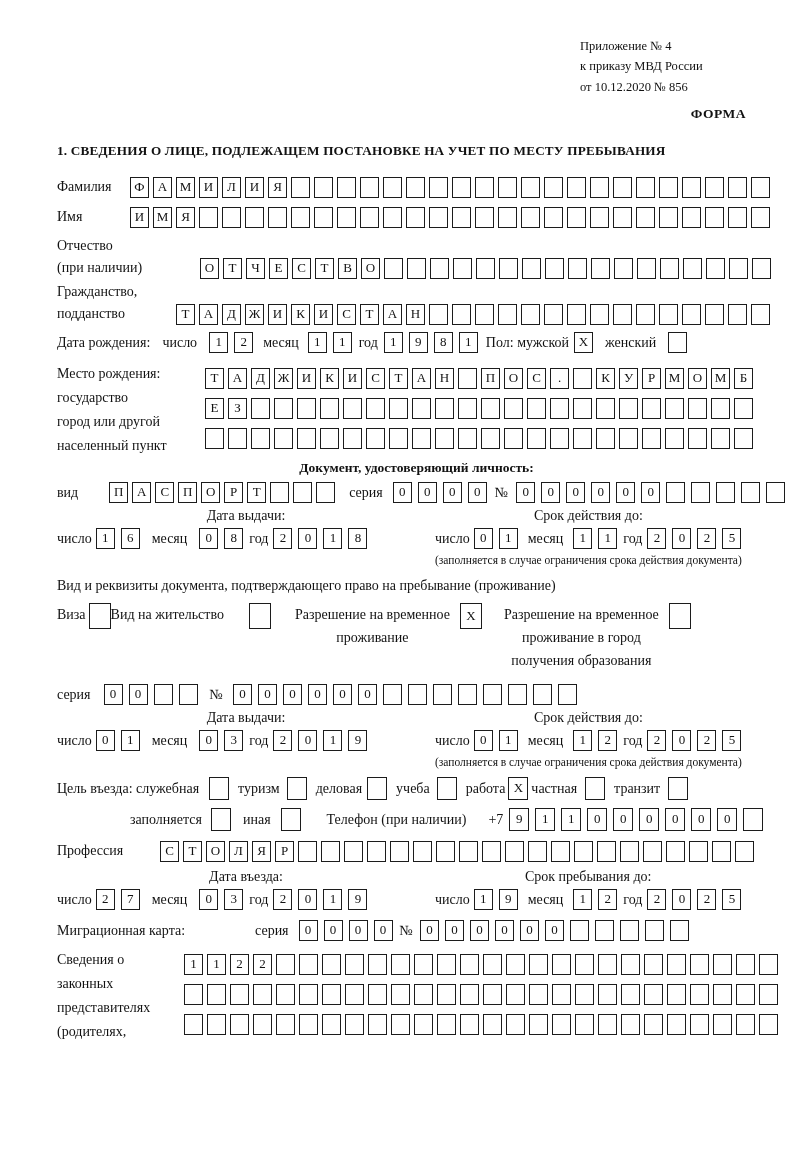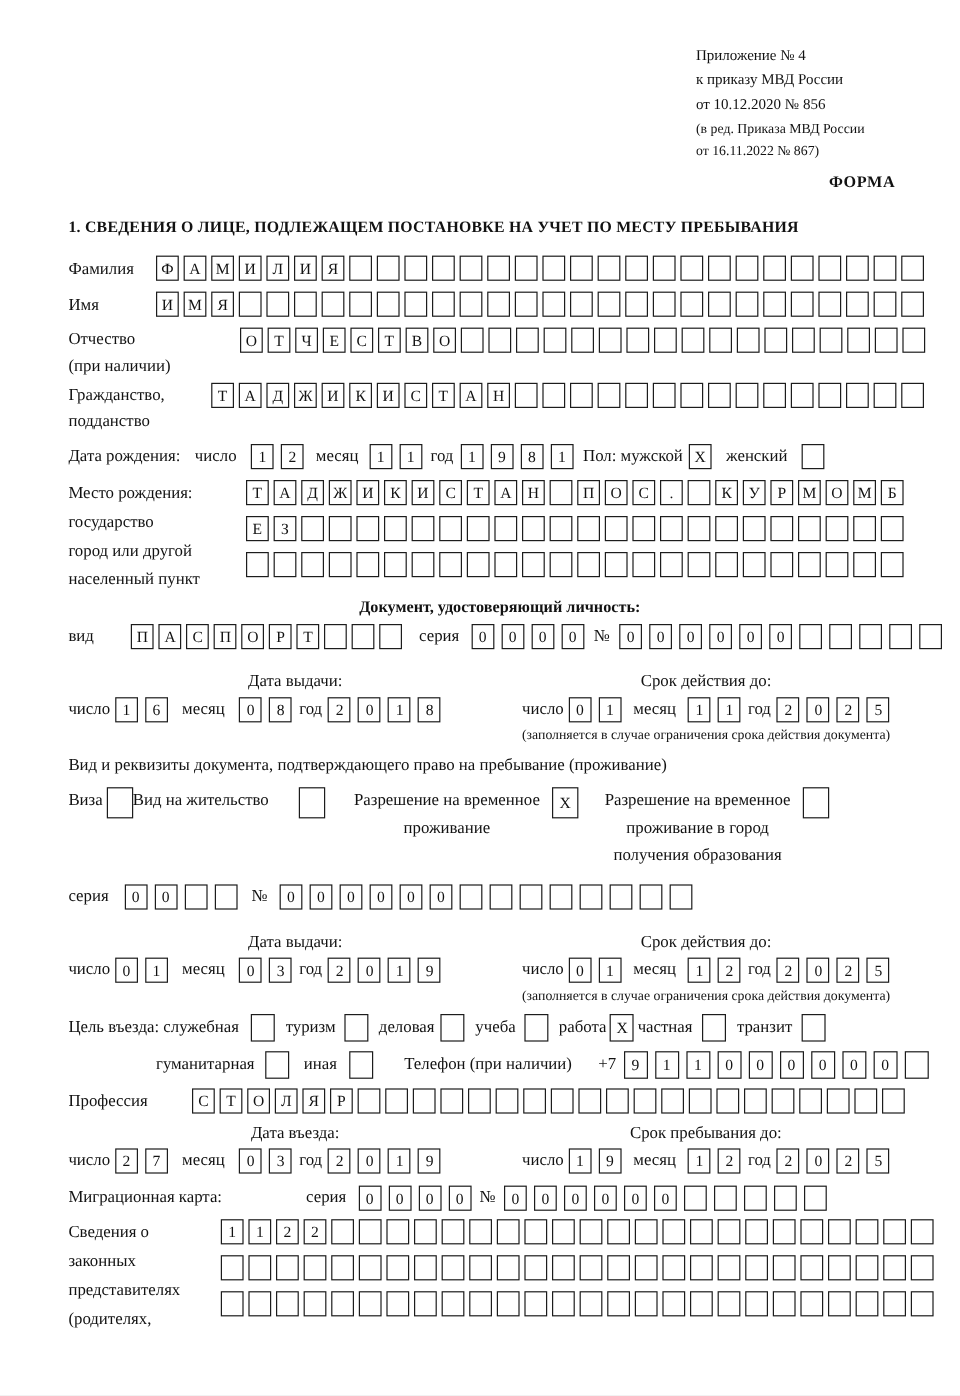--- a/index.html
+++ b/index.html
@@ -9,59 +9,55 @@
     font-family:"Liberation Serif", serif;
     padding:36px 24px 16px 57px; overflow:hidden; position:relative;
   }
   .appendix { margin-left:auto; width:196px; font-size:12.5px; line-height:1.62; }
   .appendix .rev { font-size:11.5px; line-height:1.55; margin-top:3px; }
   .forma { text-align:right; padding-right:30px; font-weight:bold; font-size:13.5px; margin-top:9px; letter-spacing:.5px; }
   .title { text-align:center; font-weight:bold; font-size:13.8px; line-height:22px; margin-top:16px; letter-spacing:.2px; }
   .blank { display:inline-block; width:52px; border-bottom:2px solid #222; height:12px; margin-left:10px; vertical-align:baseline; }
   .sect { font-weight:bold; font-size:13.2px; margin-top:21px; letter-spacing:.2px; }
 
-  .row { display:flex; align-items:flex-start; margin-top:7px; }
+  .row { display:flex; align-items:flex-end; margin-top:7px; }
   .lbl { font-size:14px; line-height:23px; flex:none; white-space:nowrap; }
   .lbl2 { font-size:14px; line-height:22px; }
   .cells { display:flex; gap:4px; flex:none; }
   .cell {
     width:19px; height:21px; box-sizing:border-box; flex:none;
     border:1.5px solid #1c1c1c; background:#fff;
     display:inline-flex; align-items:center; justify-content:center;
     font-size:13px; font-family:"Liberation Serif", serif;
   }
   .dg { display:flex; gap:6px; flex:none; }
   .md .cell { width:20px; height:23px; }
   .lg .cell { width:22px; height:26px; }
 
-  .dp { display:flex; margin-top:19px; }
+  .dp { display:flex; margin-top:4px; }
   .dp-col { flex:none; }
   .dp-head { text-align:center; font-size:14px; }
   .dp-vals { display:flex; align-items:center; margin-top:3px; }
   .dp-note { font-size:11.5px; margin-top:4px; white-space:nowrap; text-align:right; }
   .permits { align-items:flex-start; }
   .permit { display:flex; align-items:flex-start; }
   .permit-lbl { font-size:14px; line-height:23px; text-align:center; }
   .p-item { display:flex; align-items:center; margin-left:9px; }
   .stack > div { line-height:24px; font-size:14px; }
   .grid-rows > .cells { margin-bottom:9px; }
 </style>
 </head>
 <body>
 
 <div class="page">
 
   <div class="appendix">
     <div>Приложение № 4</div>
     <div>к приказу МВД России</div>
     <div>от 10.12.2020 № 856</div>
-    <div class="rev">
-      <div>(в ред. Приказа МВД России</div>
-      <div>от 16.11.2022 № 867)</div>
-    </div>
   </div>
   <div class="forma">ФОРМА</div>
 
 
   <div class="sect">1. СВЕДЕНИЯ О ЛИЦЕ, ПОДЛЕЖАЩЕМ ПОСТАНОВКЕ НА УЧЕТ ПО МЕСТУ ПРЕБЫВАНИЯ</div>
 
   <div class="row" style="margin-top:16px">
     <span class="lbl" style="width:73px">Фамилия</span>
     <span class="cells">
         <span class="cell">Ф</span>
@@ -551,21 +547,21 @@
       </span>
     <span class="p-item">
         <span class="lbl">транзит</span>
         <span class="cells md" style="margin-left:8px">
           <span class="cell"></span>
         </span>
       </span>
   </div>
 
   <div class="row" style="margin-top:8px; align-items:center">
-    <span class="lbl" style="margin-left:73px">гуманитарная</span>
+    <span class="lbl" style="margin-left:73px">заполняется</span>
     <span class="cells md" style="margin-left:9px">
         <span class="cell"></span>
       </span>
     <span class="lbl" style="margin-left:12px">иная</span>
     <span class="cells md" style="margin-left:10px">
         <span class="cell"></span>
       </span>
     <span class="lbl" style="margin-left:26px">Телефон (при наличии)</span>
     <span class="lbl" style="margin-left:22px">+7</span>
     <span class="cells dg md" style="margin-left:6px">

